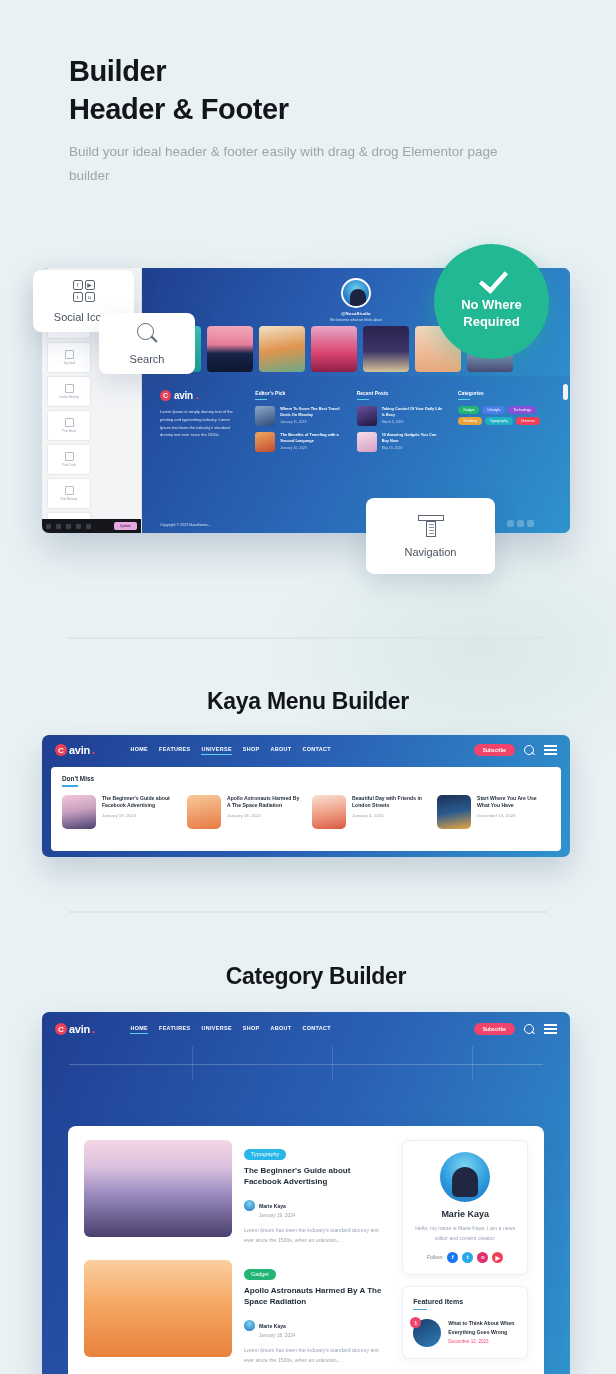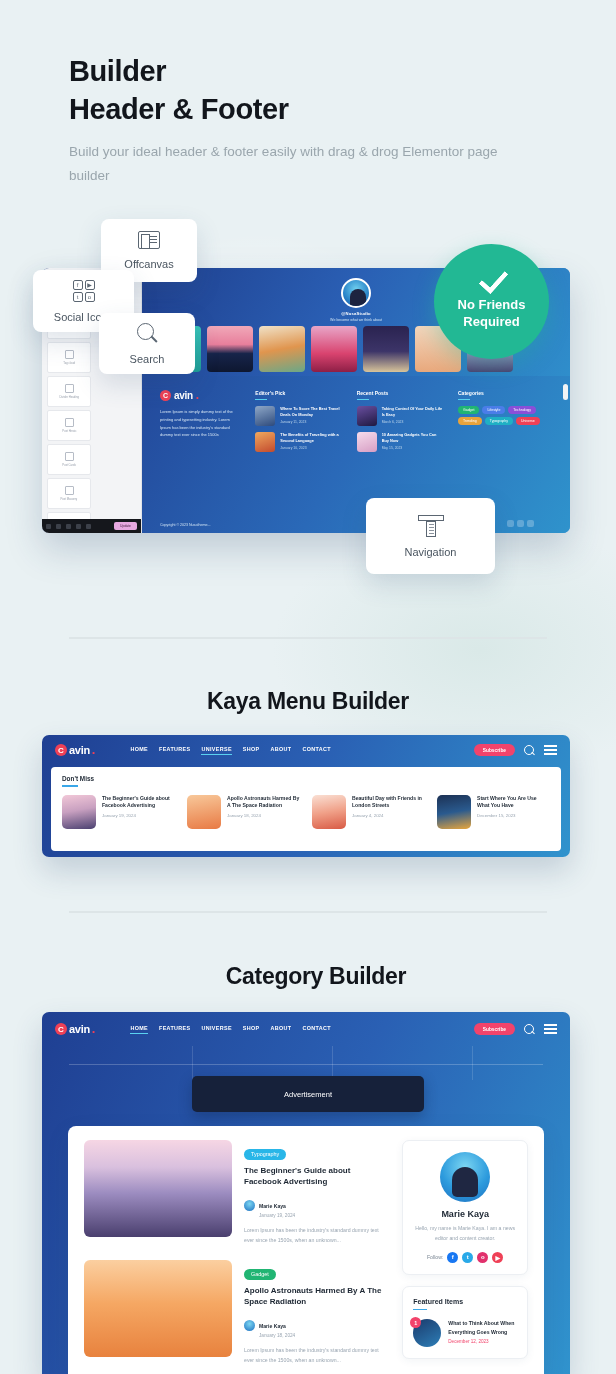--- a/index.html
+++ b/index.html
@@ -427,24 +427,20 @@
             <span class="fs-ic"></span>
             <span class="fs-ic"></span>
             <span class="fs-ic"></span>
           </div>
         </div>
       </div>
       <div class="side-tab"></div>
     </div>
   </div>
 
-  <div class="fcard" id="card-off">
-    <div class="ic-line"></div>
-    <div class="f-label">Offcanvas</div>
-  </div>
   <div class="fcard" id="card-soc">
     <div class="ic-social">
       <span>f</span>
         <span>▶</span>
         <span>t</span>
         <span>o</span>
     </div>
     <div class="f-label">Social Icons</div>
   </div>
   <div class="fcard" id="card-sea">
@@ -455,21 +451,21 @@
     <div class="ic-nav">
       <span class="bar"></span>
         <span class="col"></span>
     </div>
     <div class="f-label">Navigation</div>
   </div>
 
   <div class="badge-nocode">
     <div class="badge-check"></div>
     <div class="badge-text">
-      <div>No Friends</div>
+      <div>No Where</div>
       <div>Required</div>
     </div>
   </div>
 
   <div class="divider" id="d1"></div>
 
   <div class="section-title" id="t-mega">Kaya Menu Builder</div>
 
   <div class="mega-shot">
     <div class="nav-bar">
@@ -561,21 +557,20 @@
             <span></span>
           </span>
       </div>
     </div>
     <div class="cat-divline"></div>
     <div class="cat-vline" style="left:150px"></div>
     <div class="cat-vline" style="left:290px"></div>
     <div class="cat-vline" style="left:430px"></div>
   </div>
 
-  <div class="adv-banner">Advertisement</div>
 
   <div class="cat-body">
     <div class="cat-main">
 
       <div class="art-row">
         <div class="art-img" style="background:linear-gradient(180deg,#f6d6e4 0%,#d9c0de 28%,#9c8cc0 55%,#4a3f6e 100%)"></div>
         <div class="art-info">
           <span class="badge-tag" style="background:#29b6e8">Typography</span>
           <div class="art-ttl">The Beginner's Guide about Facebook Advertising</div>
           <div class="art-auth">

